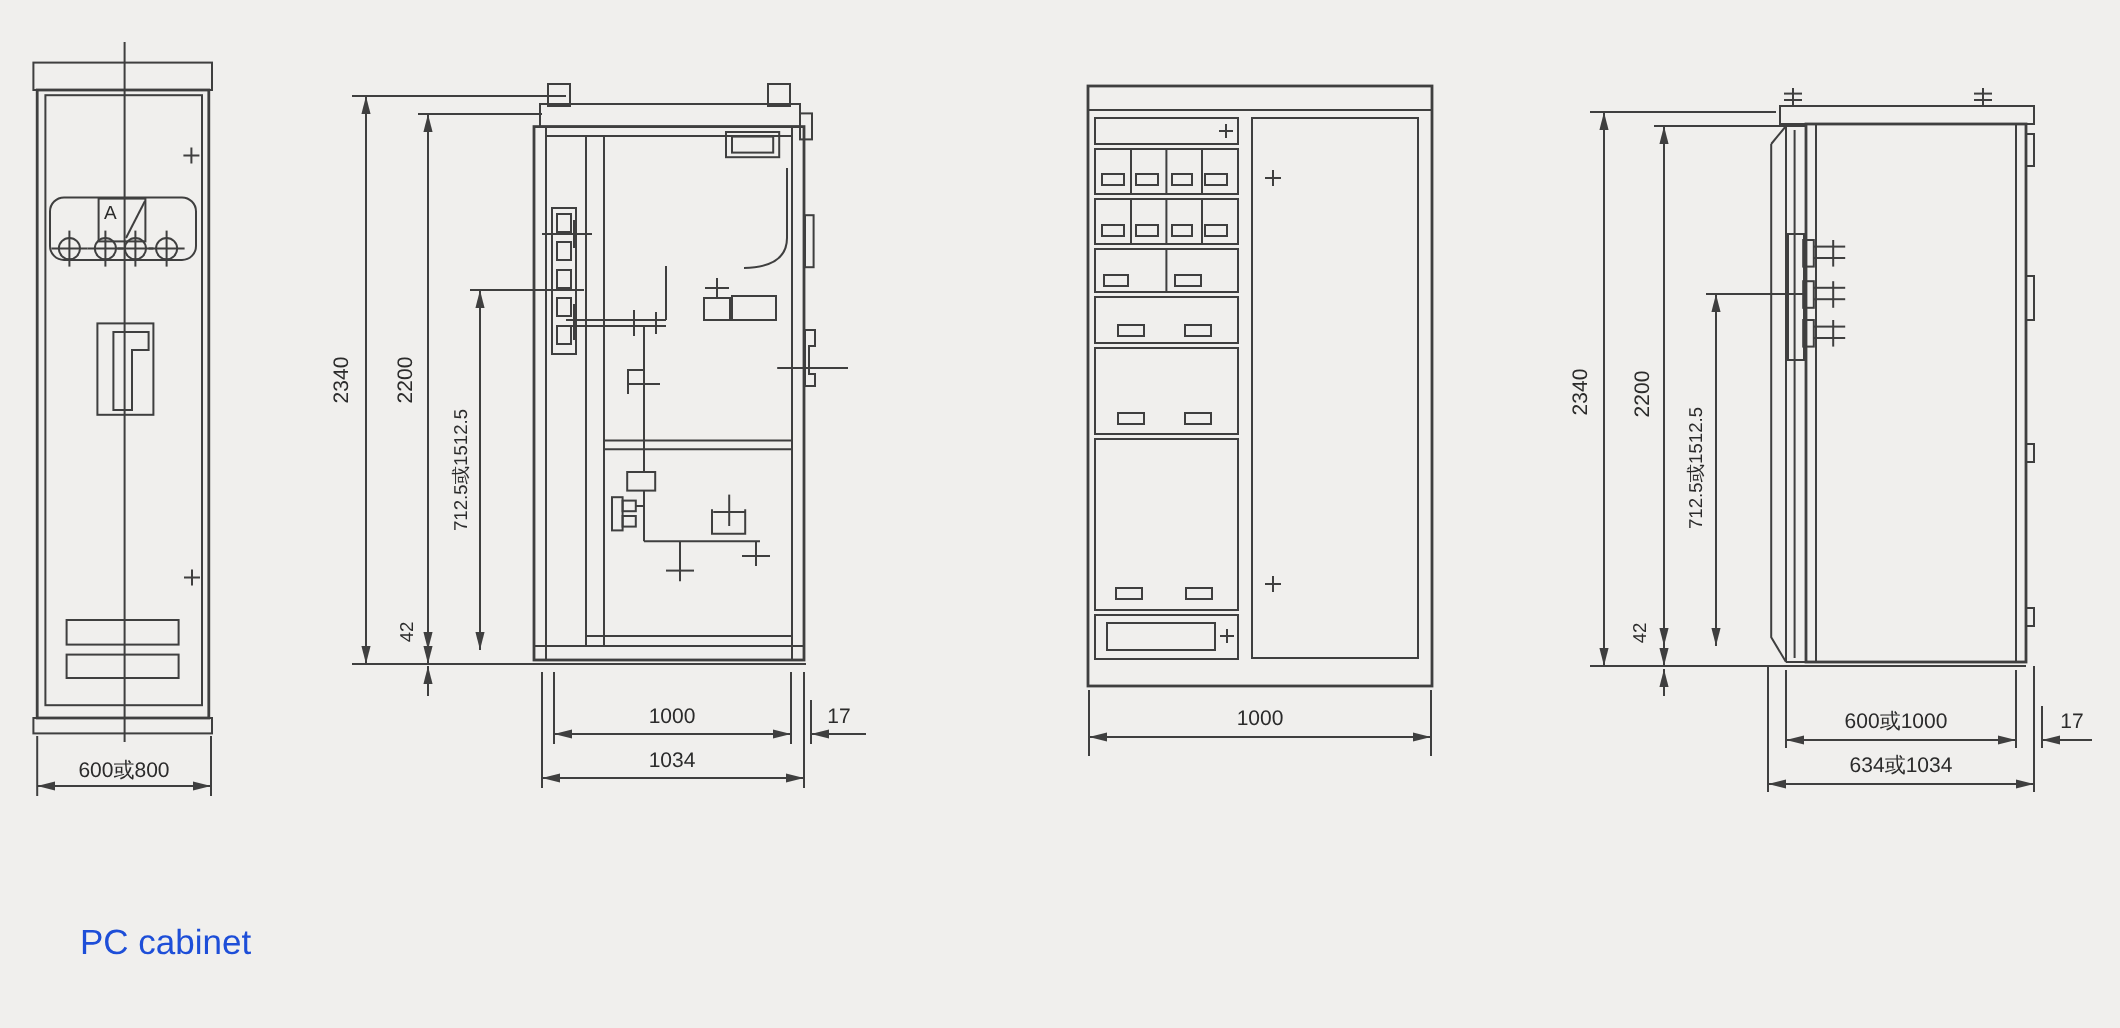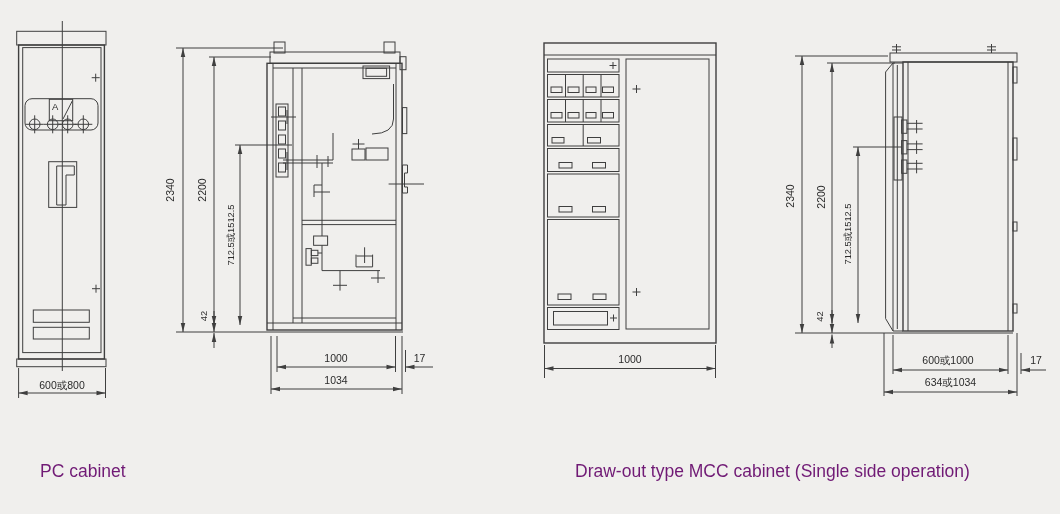--- a/index.html
+++ b/index.html
@@ -5,21 +5,21 @@
   html,body{margin:0;padding:0;}
   #stage{position:relative;width:1060px;height:514px;background:#f0efed;overflow:hidden;
          font-family:"Liberation Sans",sans-serif;}
   svg{position:absolute;left:0;top:0;}
   .ln{stroke:#3f3f3f;fill:none;stroke-width:1;}
   .thick{stroke-width:1.4;}
   text{stroke:none;fill:#2b2b2b;font-family:"Liberation Sans","DejaVu Sans",sans-serif;}
   .dim{font-size:10.5px;}
   .dims{font-size:9.3px;}
   .meter{font-size:9.5px;}
-  .caption{position:absolute;font-size:17.5px;color:#701a75;white-space:nowrap;}
+  .caption{position:absolute;font-size:17.5px;color:#1d4ed8;white-space:nowrap;}
   .cap-pc{left:40px;top:461px;}
   .cap-mcc{left:575px;top:461px;}
 </style>
 </head>
 <body>
 
 <div id="stage">
 <svg width="1060" height="514" viewBox="0 0 1060 514">
   <defs>
     <marker id="arr" viewBox="0 0 10 6" refX="9.5" refY="3" markerWidth="9.5" markerHeight="6" orient="auto-start-reverse">
@@ -326,14 +326,13 @@
       <line x1="1021" y1="353" x2="1021" y2="374"></line>
       <line x1="1021" y1="370" x2="1046" y2="370" marker-start="url(#arr)"></line>
       <text class="dim" x="948" y="364" text-anchor="middle">600或1000</text>
       <text class="dim" x="950.5" y="386" text-anchor="middle">634或1034</text>
       <text class="dim" x="1036" y="364" text-anchor="middle">17</text>
     </g>
   </g>
 </svg>
 
 <div class="caption cap-pc">PC cabinet</div>
-<div class="caption cap-mcc">Draw-out type MCC cabinet (Single side operation)</div>
 </div>
 
 </body></html>

